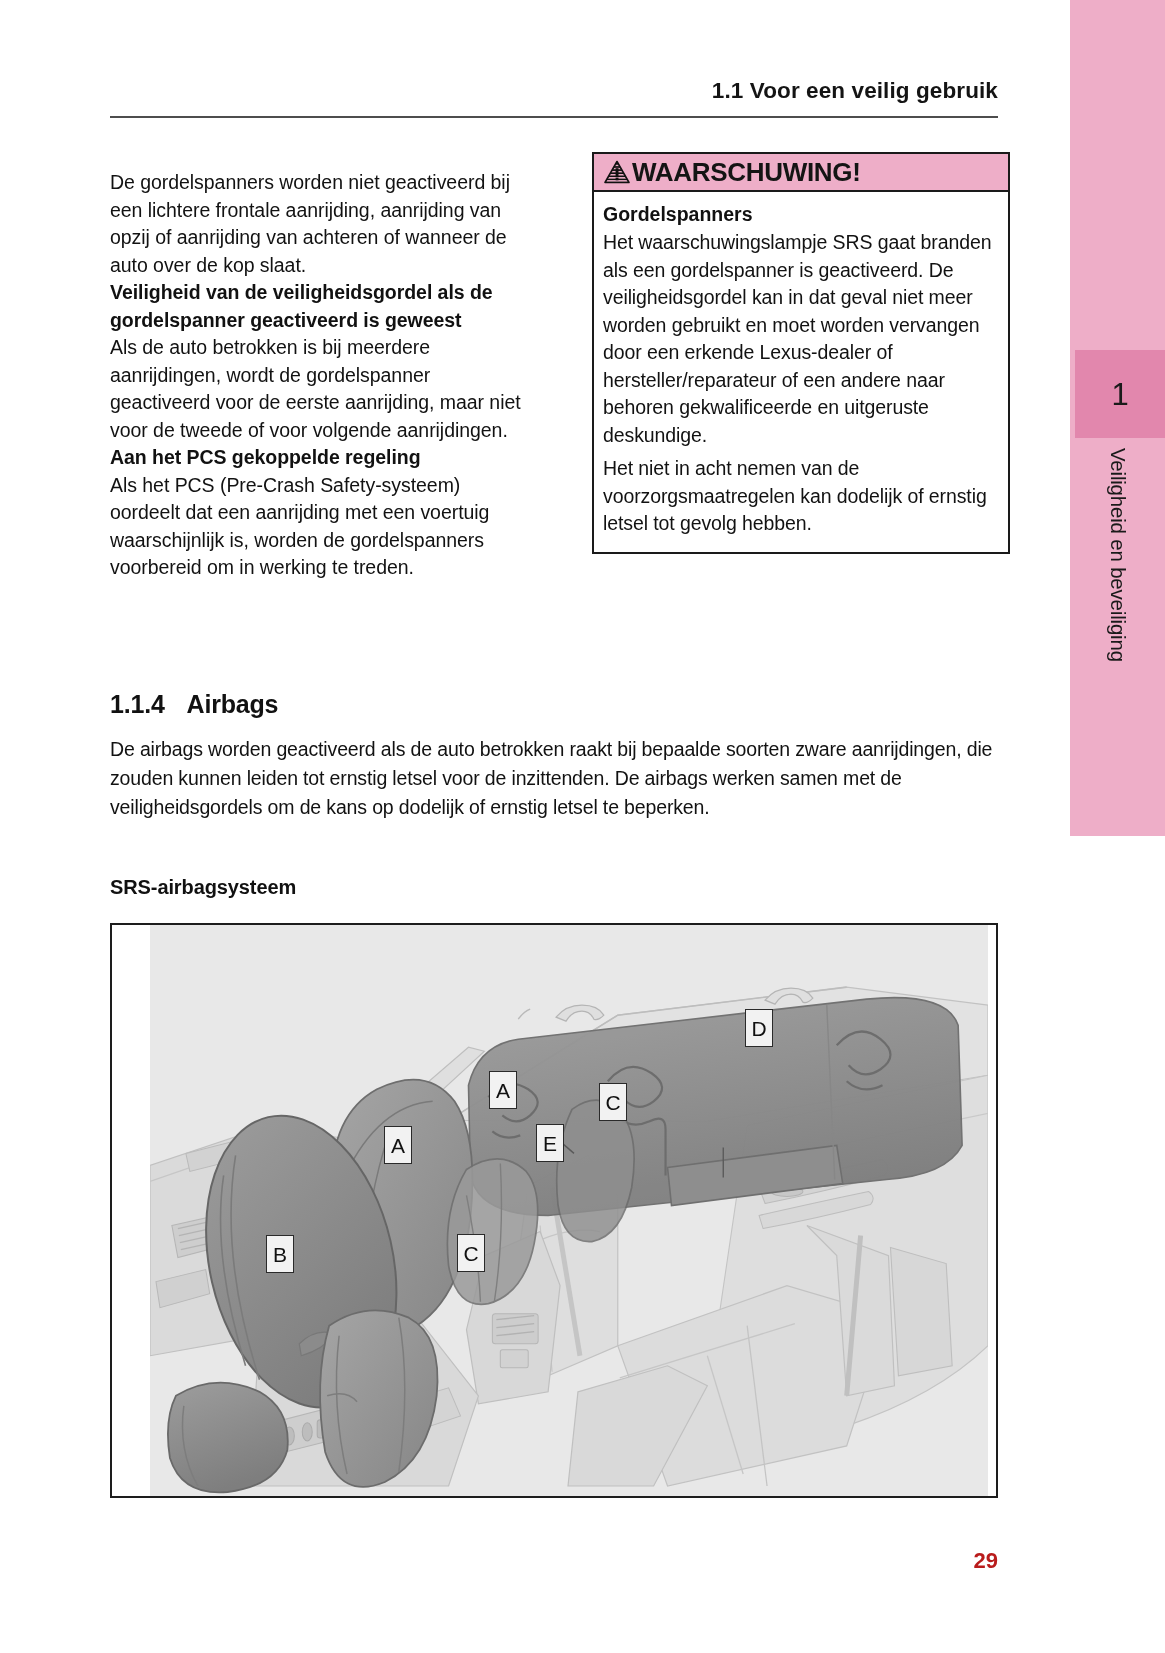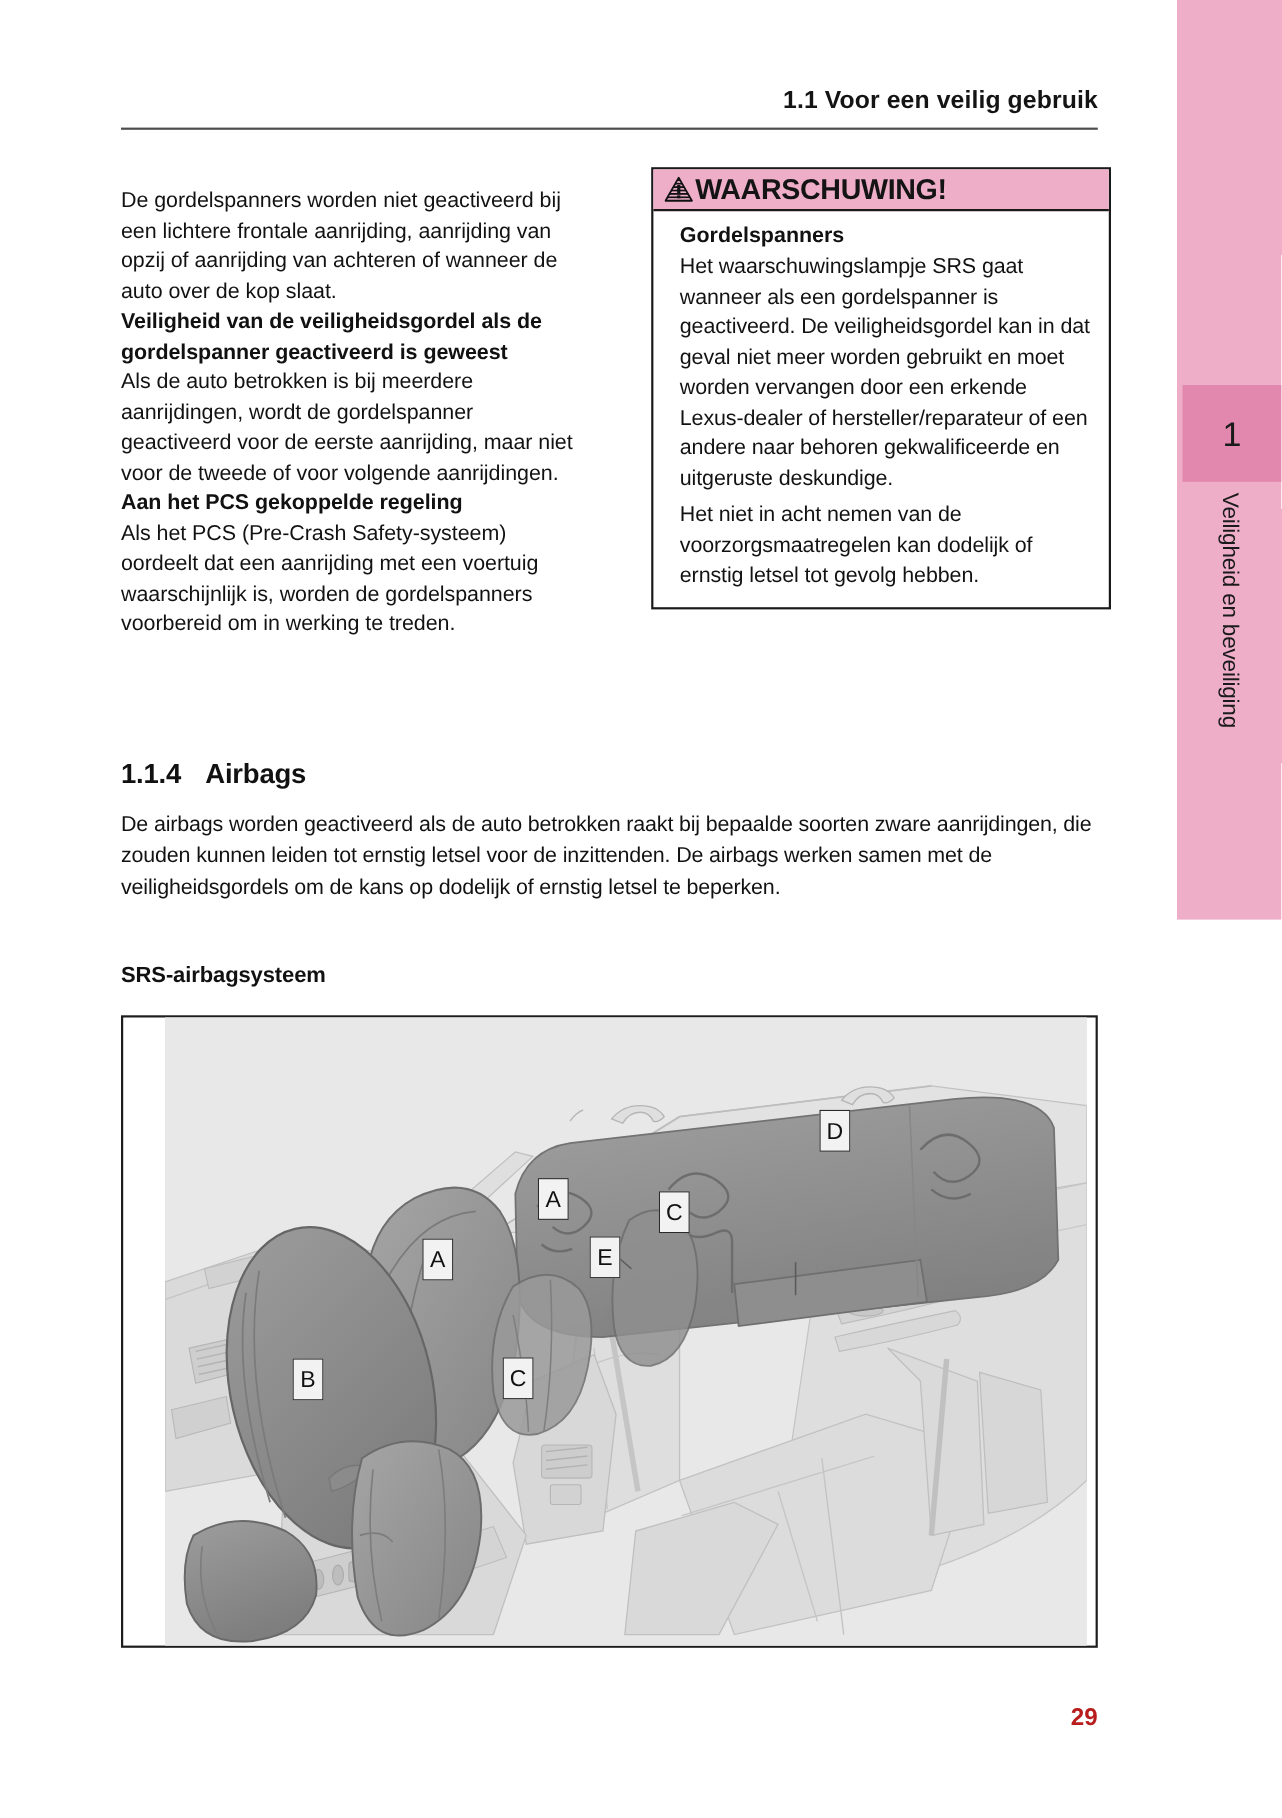--- a/index.html
+++ b/index.html
@@ -140,21 +140,21 @@
     line-height: 1;
   }
   #warn-icon {
     width: 26px;
     height: 24px;
     margin-right: 2px;
     flex: 0 0 auto;
     display: block;
   }
   #warning-body {
-    padding: 9px 12px 14px 24px;
+    padding: 9px 12px 14px 9px;
   }
   #warning-body .wsub {
     font-size: 19.5px;
     font-weight: bold;
     line-height: 27px;
     margin: 0 0 1px 0;
     color: #111;
   }
   #warning-body p {
     margin: 0;
@@ -287,21 +287,21 @@
         </pattern>
       </defs>
       <path d="M13 1.5 L25 22.5 L1 22.5 Z" fill="url(#stripes)" stroke="#111" stroke-width="1.6" stroke-linejoin="round"></path>
       <rect x="11.6" y="8.2" width="2.9" height="8.2" fill="#111"></rect>
       <rect x="11.6" y="17.6" width="2.9" height="2.7" fill="#111"></rect>
     </svg>
     <span class="wtitle">WAARSCHUWING!</span>
   </div>
   <div id="warning-body">
     <div class="wsub">Gordelspanners</div>
-    <p>Het waarschuwingslampje SRS gaat wanneer als een gordelspanner is geactiveerd. De veiligheidsgordel kan in dat geval niet meer worden gebruikt en moet worden vervangen door een erkende Lexus-dealer of hersteller/reparateur of een andere naar behoren gekwalificeerde en uitgeruste deskundige.</p>
+    <p>Het waarschuwingslampje SRS gaat branden als een gordelspanner is geactiveerd. De veiligheidsgordel kan in dat geval niet meer worden gebruikt en moet worden vervangen door een erkende Lexus-dealer of hersteller/reparateur of een andere naar behoren gekwalificeerde en uitgeruste deskundige.</p>
     <p>Het niet in acht nemen van de voorzorgsmaatregelen kan dodelijk of ernstig letsel tot gevolg hebben.</p>
   </div>
 </div>
 
 <div id="section-heading">
   <span class="num">1.1.4</span><span>Airbags</span>
 </div>
 
 <p id="intro-text">De airbags worden geactiveerd als de auto betrokken raakt bij bepaalde soorten zware aanrijdingen, die zouden kunnen leiden tot ernstig letsel voor de inzittenden. De airbags werken samen met de veiligheidsgordels om de kans op dodelijk of ernstig letsel te beperken.</p>
 

